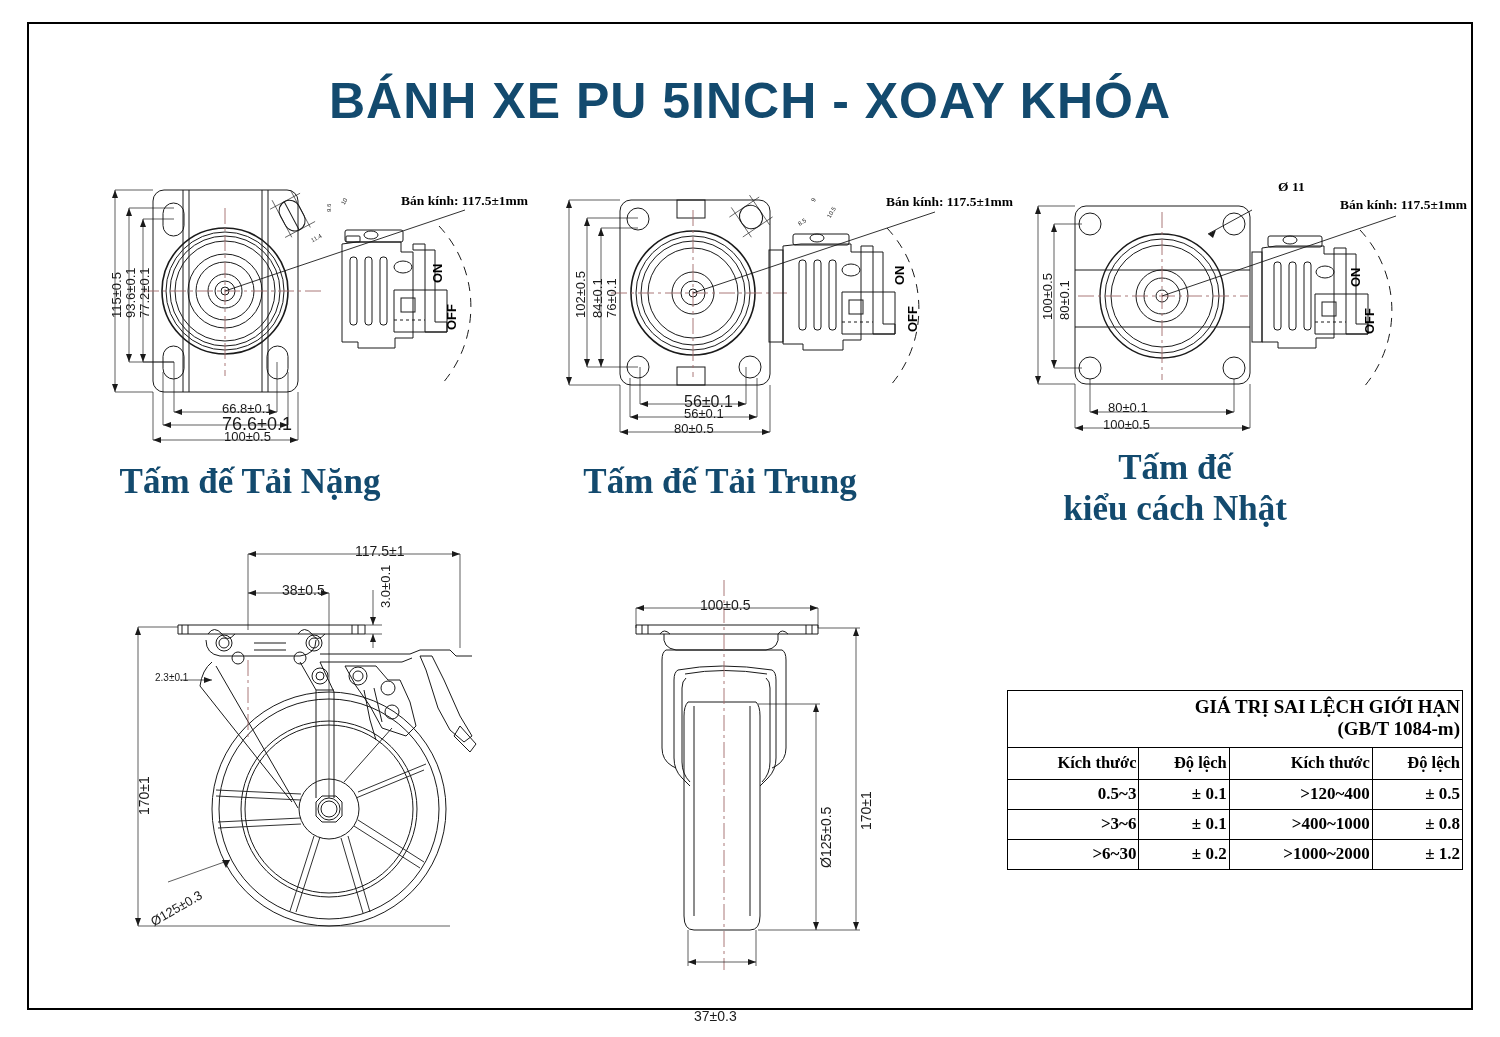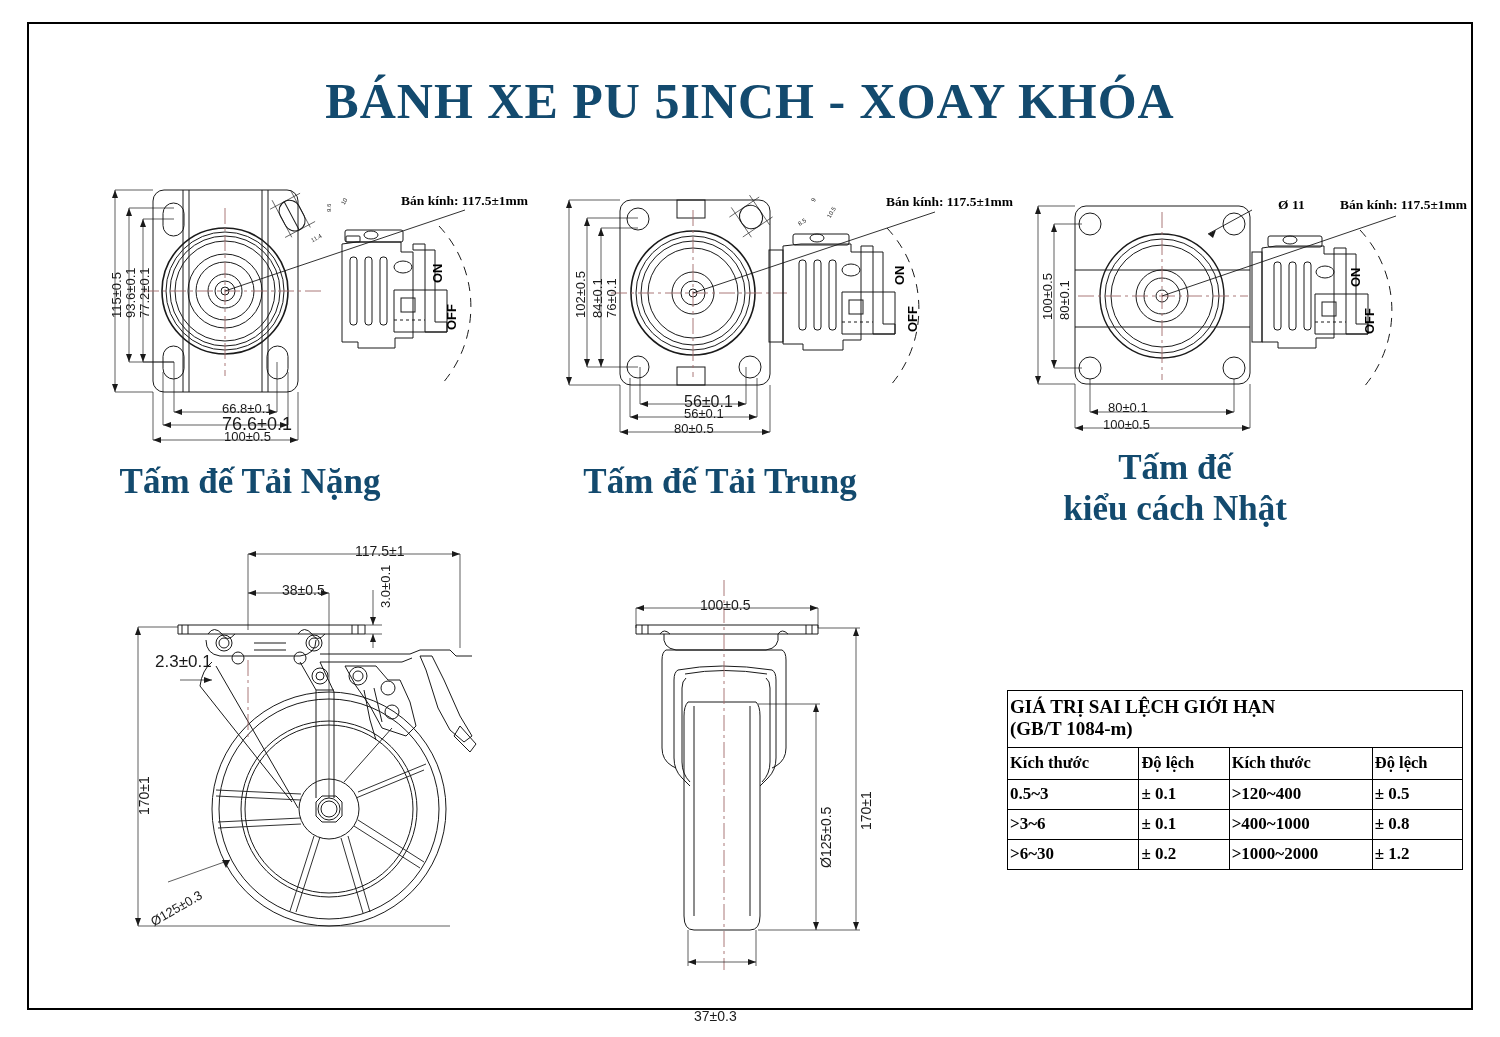--- a/index.html
+++ b/index.html
@@ -2,21 +2,21 @@
 <html><head>
 <meta charset="utf-8">
 <style>
   html,body{margin:0;padding:0;background:#ffffff;}
   body{width:1500px;height:1037px;font-family:"Liberation Serif",serif;overflow:hidden;}
   #page{position:relative;width:1500px;height:1037px;background:#ffffff;}
   #frame{position:absolute;left:27px;top:22px;width:1446px;height:988px;border:2px solid #000;box-sizing:border-box;}
 
   
   #title{position:absolute;left:0;top:72px;width:1500px;text-align:center;
-    font-family:Liberation Serif, serif;font-weight:bold;font-size:50px;
+    font-family:Liberation Sans, sans-serif;font-weight:bold;font-size:50px;
     letter-spacing:1px;color:#134a6e;white-space:nowrap;}
 
   
   .caption{position:absolute;font-family:"Liberation Serif",serif;font-weight:bold;
     color:#134a6e;font-size:35px;line-height:1.12;text-align:center;}
 
   
   .dwg{position:absolute;}
   .dwg svg{display:block;}
 
@@ -30,21 +30,21 @@
   .radlabel{position:absolute;font-family:"Liberation Serif",serif;font-weight:bold;
     font-size:13.5px;color:#000;white-space:nowrap;}
 
   
   .onoff{position:absolute;font-family:"Liberation Sans",sans-serif;font-weight:bold;
     font-size:13px;color:#000;transform-origin:0 0;transform:rotate(-90deg);}
 
   
   #tol-table{position:absolute;left:1007px;top:690px;width:456px;
     border-collapse:collapse;background:#fff;}
-  #tol-table td,#tol-table th{border:1.6px solid #000;text-align:left;
+  #tol-table td,#tol-table th{border:1.6px solid #000;text-align:right;
     font-family:"Liberation Serif",serif;font-weight:bold;color:#000;padding:1px 2px;}
   #tol-table .ttitle{font-size:19px;line-height:1.18;padding:5px 2px 6px;}
   #tol-table .thead{font-size:16.5px;height:29px;}
   #tol-table .tcell{font-size:17px;height:27px;}
 </style>
 </head>
 <body>
 
 <div id="page">
   <div id="frame"></div>
@@ -347,21 +347,21 @@
         <polygon points="55,256 63,253 63,259"></polygon>
           <polygon points="230,256 222,253 222,259"></polygon>
         <polygon points="188,62 196,58 193,66"></polygon>
       </g>
     </svg>
   </div>
   <div class="dim dimv" style="left:1040px;top:320px;font-size:13px;transform:rotate(-90deg);">100±0.5</div>
   <div class="dim dimv" style="left:1057px;top:320px;font-size:13px;transform:rotate(-90deg);">80±0.1</div>
   <div class="dim" style="left:1108px;top:400px;font-size:13px;">80±0.1</div>
   <div class="dim" style="left:1103px;top:417px;font-size:13px;">100±0.5</div>
-  <div class="radlabel" style="left:1278px;top:197px;">Ø 11</div>
+  <div class="radlabel" style="left:1278px;top:179px;">Ø 11</div>
   <div class="radlabel" style="left:1340px;top:197px;">Bán kính: 117.5±1mm</div>
   <div class="onoff" style="left:1348px;top:287px;">ON</div>
   <div class="onoff" style="left:1362px;top:334px;">OFF</div>
   <div class="caption" style="left:1000px;top:489px;width:350px;">kiểu cách Nhật</div>
   <div class="caption" style="left:1000px;top:448px;width:350px;">Tấm đế</div>
 
   <div class="dwg" style="left:120px;top:530px;">
     <svg width="390" height="430" viewBox="0 0 390 430">
       <g fill="none" stroke="#1a1a1a" stroke-width="1">
 
@@ -469,21 +469,21 @@
         <polygon points="92,150 84,147 84,153"></polygon>
         <polygon points="18,97 15,105 21,105"></polygon>
           <polygon points="18,396 15,388 21,388"></polygon>
         <polygon points="110,330 102,330 106,338"></polygon>
       </g>
     </svg>
   </div>
   <div class="dim" style="left:355px;top:543px;font-size:14px;">117.5±1</div>
   <div class="dim" style="left:282px;top:582px;font-size:14px;">38±0.5</div>
   <div class="dim dimv" style="left:378px;top:608px;font-size:13px;transform:rotate(-90deg);">3.0±0.1</div>
-  <div class="dim" style="left:155px;top:652px;font-size:17px;">2.3±0.1</div>
+  <div class="dim" style="left:155px;top:672px;font-size:10px;">2.3±0.1</div>
   <div class="dim dimv" style="left:136px;top:815px;font-size:14px;transform:rotate(-90deg);">170±1</div>
   <div class="dim dimv" style="left:148px;top:916px;font-size:13px;transform:rotate(-30deg);">Ø125±0.3</div>
 
   <div class="dwg" style="left:590px;top:570px;">
     <svg width="320" height="420" viewBox="0 0 320 420">
       <g fill="none" stroke="#1a1a1a" stroke-width="1">
 
         <path d="M46 55 L46 64 L228 64 L228 55 Z"></path>
         <line x1="52" y1="55" x2="52" y2="64"></line>
         <line x1="58" y1="55" x2="58" y2="64"></line>

